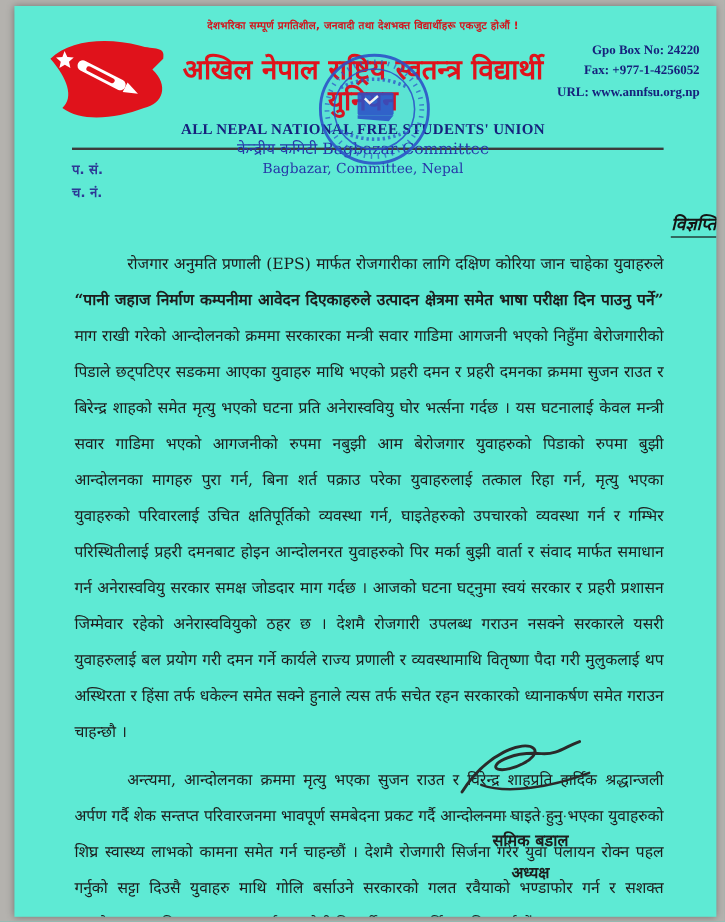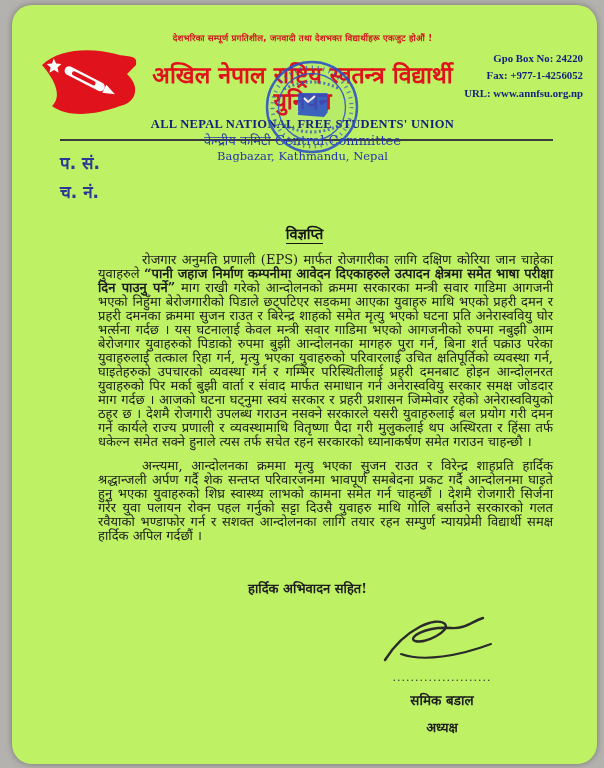--- a/index.html
+++ b/index.html
@@ -1,23 +1,23 @@
 <!DOCTYPE html>
 <html><head>
 <meta charset="utf-8">
 <style>
   * { margin:0; padding:0; box-sizing:border-box; }
   html,body { width:604px; }
   body { font-family:"DejaVu Serif","Liberation Serif",serif; background:#a8a6a2; }
 
   .scan { width:604px; height:768px; background:#b4b2ae; padding:5px 7px 4px 12px; }
   .paper {
-    width:100%; height:100%; background:#bef264; position:relative;
+    width:100%; height:100%; background:#5eead4; position:relative;
     box-shadow:0 0 6px rgba(0,0,0,.35);
-    padding:24px 0 0 0; overflow:hidden;border-radius:20px;
+    padding:8px 0 0 0; overflow:hidden;
   }
 
   
   .letterhead { position:relative; display:flex; align-items:flex-start; padding:2px 14px 0 20px; height:102px; }
   .flag-wrap { width:118px; flex:0 0 118px; padding-top:14px; }
   .head-center { flex:1 1 auto; text-align:center; line-height:1.25; }
   .tagline { color:#d1161d; font-size:8.6px; font-weight:bold; letter-spacing:.2px; margin-top:2px;
              font-family:"DejaVu Sans","Liberation Sans",sans-serif; }
   .title-np { color:#e0121b; font-size:23px; font-weight:bold; line-height:1.15; margin-top:18px;
               font-family:"DejaVu Sans","Liberation Sans",sans-serif; }
@@ -26,29 +26,29 @@
   .committee { color:#2736a8; font-size:13px; margin-top:1px; }
   .address   { color:#2736a8; font-size:11.5px; margin-top:0; }
   .contact { flex:0 0 128px; text-align:right; color:#16217c; font-weight:bold; font-size:10.8px;
              line-height:1.6; padding-top:6px; font-family:"Liberation Serif","DejaVu Serif",serif;margin-top:13px; }
 
   .stamp { position:absolute; left:252px; top:30px; width:96px; height:96px; opacity:.88; z-index:3; }
 
   .rule { border:0; border-top:2px solid #3c3c3c; margin:8px 44px 0 48px; }
 
   
-  .refs { color:#2d3896; font-size:17px; font-weight:bold; padding:8px 0 0 48px; line-height:1.7;
+  .refs { color:#2d3896; font-size:11px; font-weight:bold; padding:8px 0 0 48px; line-height:1.7;
           font-family:"DejaVu Sans","Liberation Sans",sans-serif; }
   .date-row { text-align:right; padding-right:66px; font-size:13px; color:#1c1c1c; font-weight:bold; margin-top:2px; }
-  .doc-title { text-align:center; font-size:14.5px; font-weight:bold; color:#151515; margin-top:16px; }
+  .doc-title { text-align:right; font-size:14.5px; font-weight:bold; color:#151515; margin-top:6px;font-style:italic; }
   .doc-title span { border-bottom:1.5px solid #151515; padding-bottom:1px; }
 
   
   .body-text { padding:10px 44px 0 50px; color:#1d1d1d; }
-  .para { font-size:13px; line-height:14px; text-align:justify; text-indent:44px;margin-left:36px; }
+  .para { font-size:13px; line-height:30px; text-align:justify; text-indent:44px; }
   .para + .para { margin-top:10px; }
   .closing { text-align:center; font-size:13px; font-weight:bold; color:#1d1d1d; margin-top:36px; }
 
   
   .sig-block { position:absolute; right:70px; bottom:28px; text-align:center; width:170px; }
   .sig-ink { height:58px; }
   .sig-dots { font-size:11px; letter-spacing:1px; color:#333; line-height:1; }
   .sig-name { font-size:13.5px; font-weight:bold; color:#1d1d1d; margin-top:8px; }
   .sig-role { font-size:13px; font-weight:bold; color:#1d1d1d; margin-top:9px; }
 </style>
@@ -71,22 +71,22 @@
             <path d="M74,31 l12,4.5 -12,4.5 Z" fill="#ffffff"></path>
             <rect x="38" y="33.4" width="26" height="4.2" rx="2.1" fill="#e0121b"></rect>
           </g>
         </svg>
       </div>
 
       <div class="head-center">
         <div class="tagline">देशभरिका सम्पूर्ण प्रगतिशील, जनवादी तथा देशभक्त विद्यार्थीहरू एकजुट होऔं !</div>
         <h1 class="title-np">अखिल नेपाल राष्ट्रिय स्वतन्त्र विद्यार्थी युनियन</h1>
         <div class="title-en">ALL NEPAL NATIONAL FREE STUDENTS' UNION</div>
-        <div class="committee">केन्द्रीय कमिटी Central Committee</div>
-        <div class="address">Bagbazar, Kathmandu, Nepal</div>
+        <div class="committee">केन्द्रीय कमिटी Bagbazar Committee</div>
+        <div class="address">Bagbazar, Committee, Nepal</div>
       </div>
 
       <div class="contact">
         <div>Gpo Box No: 24220</div>
         <div>Fax: +977-1-4256052</div>
         <div>URL: www.annfsu.org.np</div>
       </div>
 
       <div class="stamp">
         <svg width="96" height="96" viewBox="0 0 96 96">

